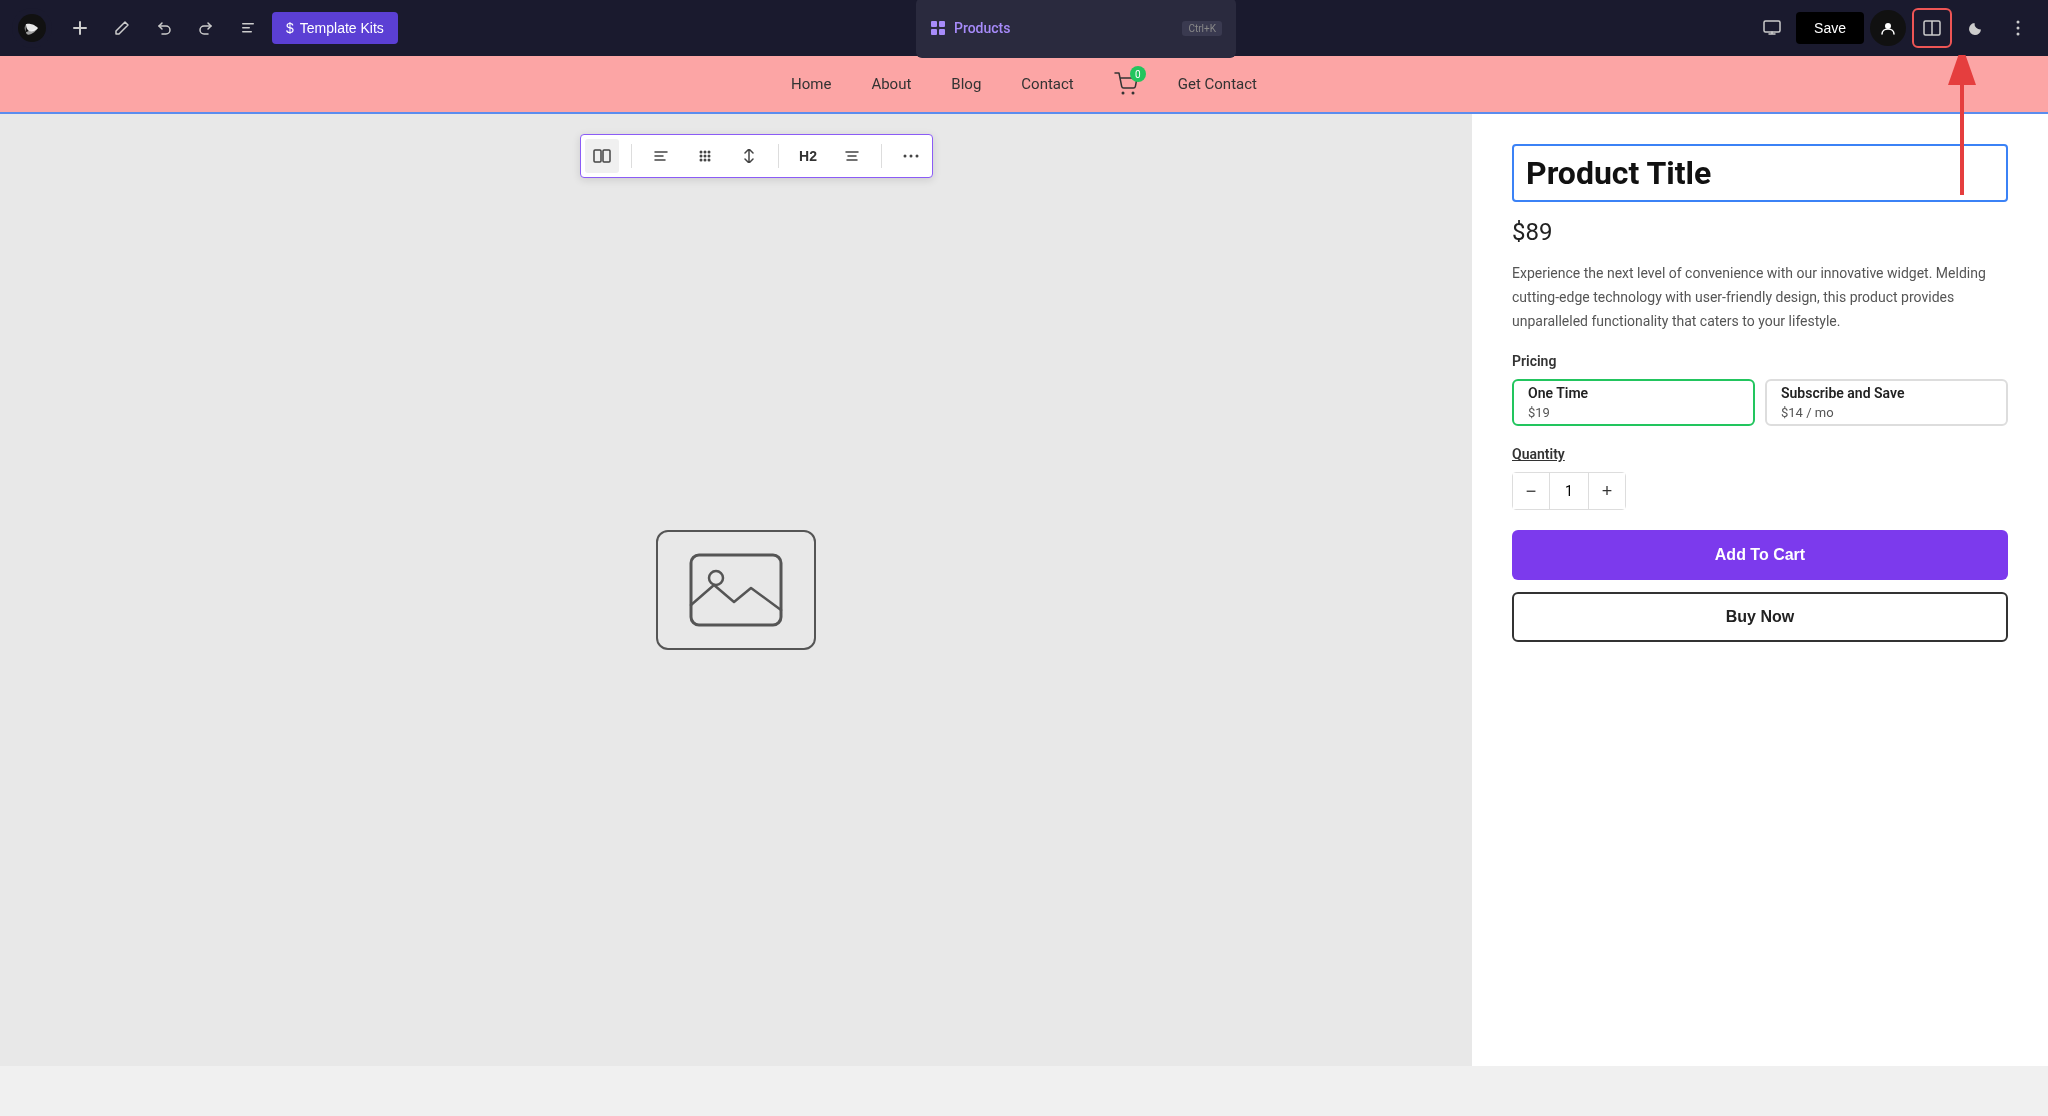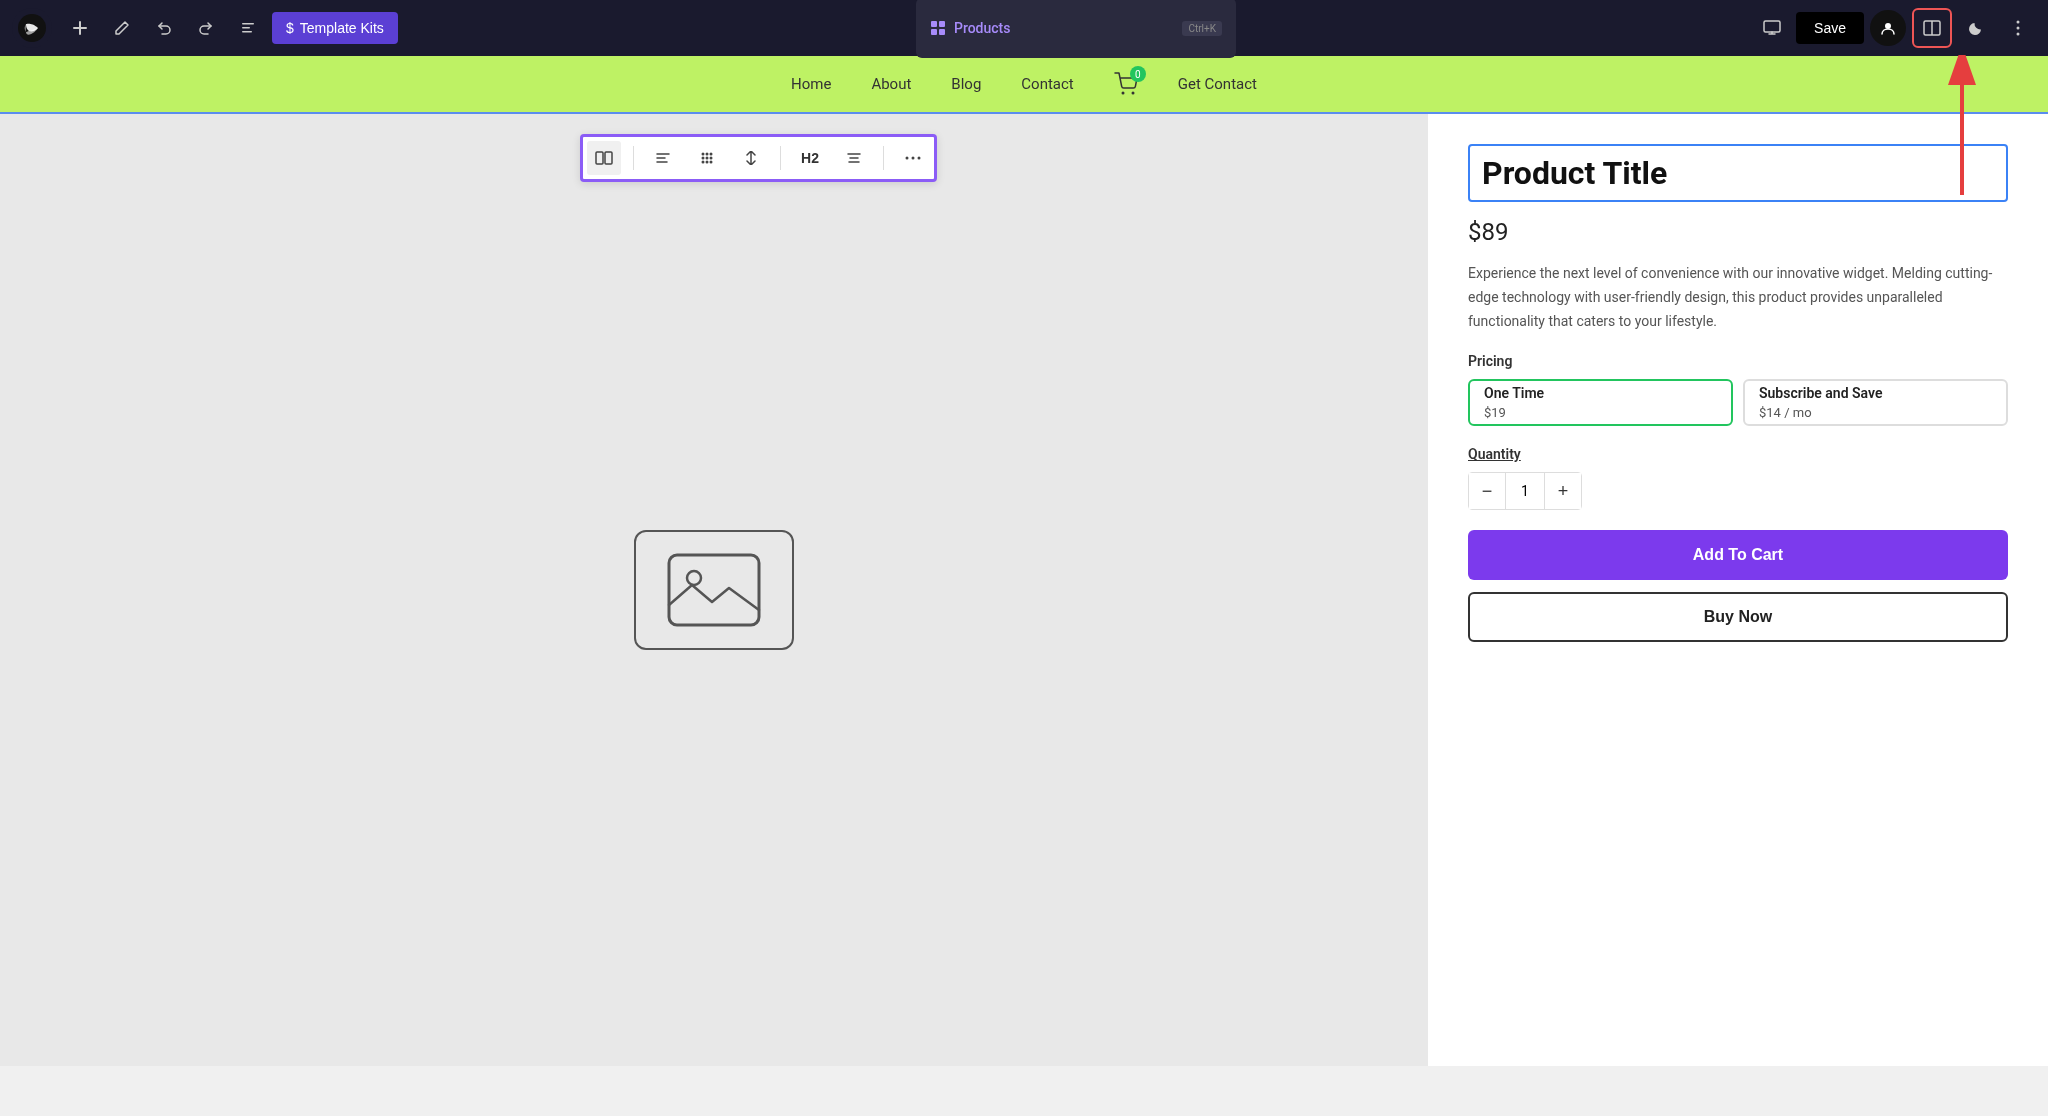--- a/index.html
+++ b/index.html
@@ -128,21 +128,21 @@
       right: 56px;
       z-index: 200;
       pointer-events: none;
     }
 
     
     .nav-bar {
       display: flex;
       align-items: center;
       justify-content: center;
-      background: #bef264;
+      background: #fca5a5;
       padding: 16px 40px;
       gap: 40px;
       border-bottom: 2px solid #5b8dee;
       position: relative;
     }
     .nav-item {
       font-size: 15px;
       color: #333;
       cursor: pointer;
       text-decoration: none;
@@ -170,21 +170,21 @@
 
     
     .floating-toolbar {
       position: absolute;
       top: 134px;
       left: 580px;
       display: flex;
       align-items: center;
       gap: 10px;
       background: white;
-      border: 3px solid #8b5cf6;
+      border: 1px solid #8b5cf6;
       border-radius: 4px;
       padding: 4px;
       z-index: 50;
       box-shadow: 0 2px 8px rgba(0,0,0,0.12);
     }
     .ft-btn {
       width: 34px; height: 34px;
       display: flex; align-items: center; justify-content: center;
       border: none; background: transparent;
       border-radius: 3px;
@@ -220,21 +220,21 @@
       width: 160px; height: 120px;
       border: 2px solid #555;
       border-radius: 12px;
       display: flex; align-items: center; justify-content: center;
       background: transparent;
     }
     .image-placeholder svg { width: 100px; height: 80px; }
 
     
     .product-details {
-      width: 620px;
+      width: 576px;
       background: white;
       padding: 30px 40px;
       overflow-y: auto;
     }
     .product-title-box {
       border: 2px solid #3b82f6;
       border-radius: 4px;
       padding: 8px 12px;
       margin-bottom: 16px;
     }

